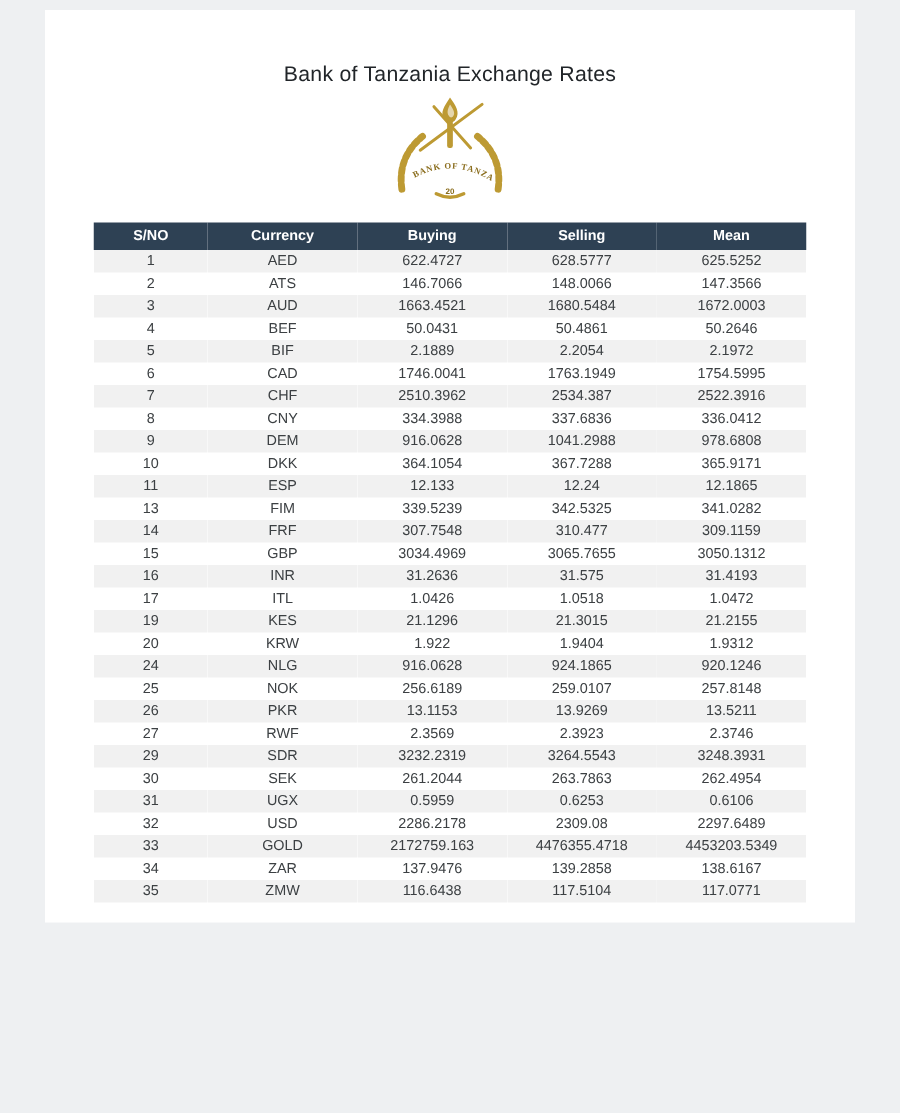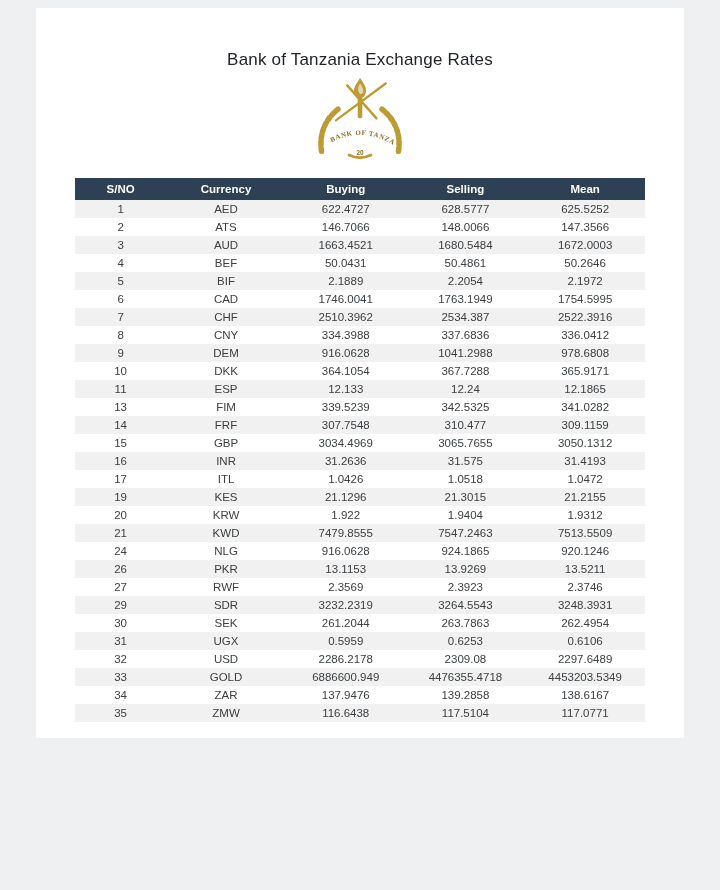--- a/index.html
+++ b/index.html
@@ -227,34 +227,34 @@
           <td>21.2155</td>
         </tr>
         <tr>
           <td>20</td>
           <td>KRW</td>
           <td>1.922</td>
           <td>1.9404</td>
           <td>1.9312</td>
         </tr>
         <tr>
-          <td>21</td>
-          <td>KWD</td>
-          <td>7479.8555</td>
-          <td>7547.2463</td>
-          <td>7513.5509</td>
-        </tr>
-        <tr>
           <td>24</td>
           <td>NLG</td>
           <td>916.0628</td>
           <td>924.1865</td>
           <td>920.1246</td>
         </tr>
         <tr>
+          <td>25</td>
+          <td>NOK</td>
+          <td>256.6189</td>
+          <td>259.0107</td>
+          <td>257.8148</td>
+        </tr>
+        <tr>
           <td>26</td>
           <td>PKR</td>
           <td>13.1153</td>
           <td>13.9269</td>
           <td>13.5211</td>
         </tr>
         <tr>
           <td>27</td>
           <td>RWF</td>
           <td>2.3569</td>
@@ -285,21 +285,21 @@
         <tr>
           <td>32</td>
           <td>USD</td>
           <td>2286.2178</td>
           <td>2309.08</td>
           <td>2297.6489</td>
         </tr>
         <tr>
           <td>33</td>
           <td>GOLD</td>
-          <td>6886600.949</td>
+          <td>2172759.163</td>
           <td>4476355.4718</td>
           <td>4453203.5349</td>
         </tr>
         <tr>
           <td>34</td>
           <td>ZAR</td>
           <td>137.9476</td>
           <td>139.2858</td>
           <td>138.6167</td>
         </tr>

